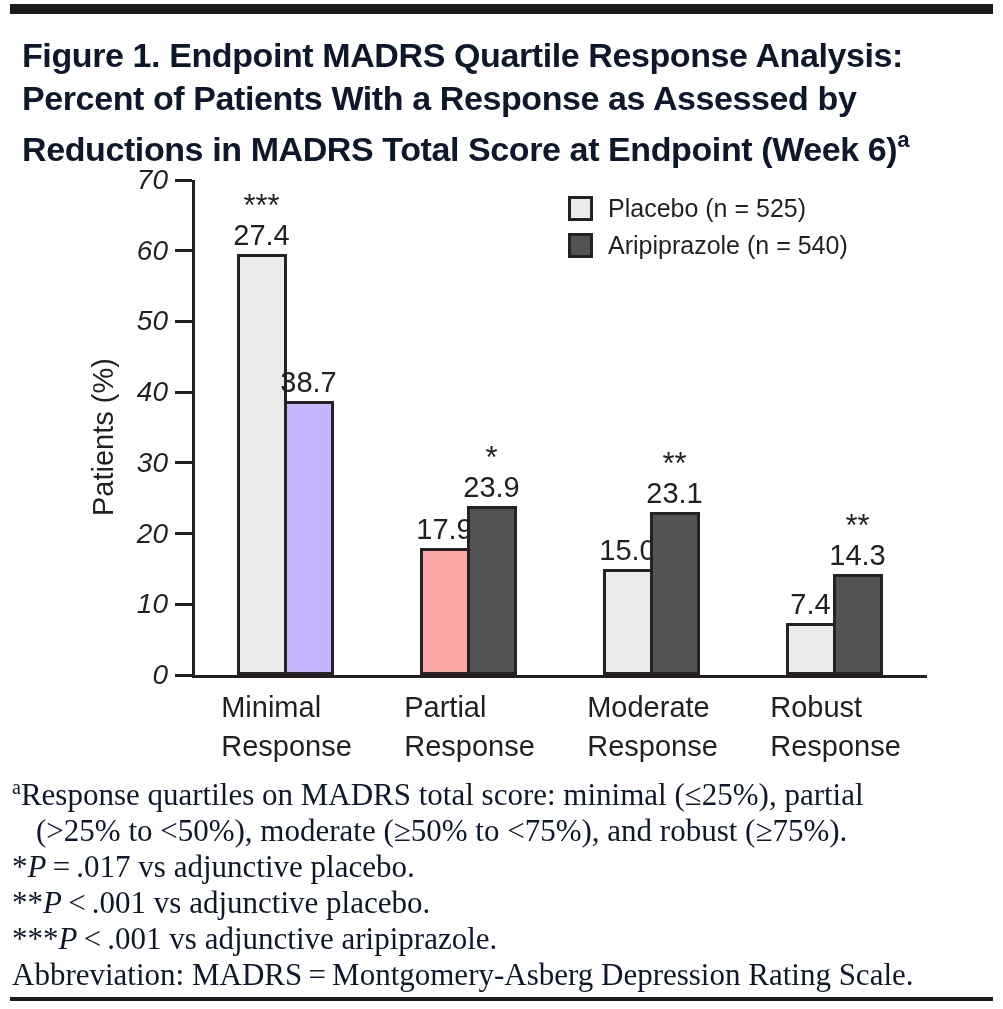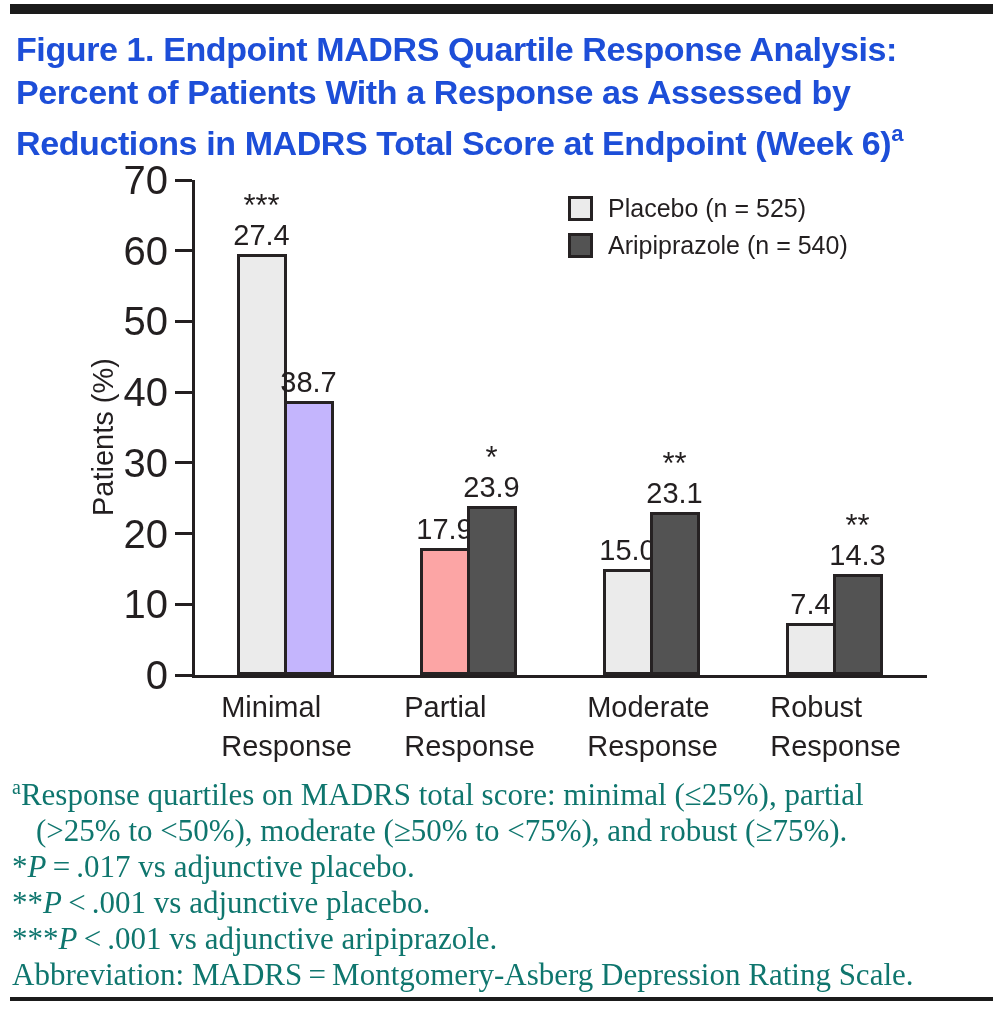--- a/index.html
+++ b/index.html
@@ -12,24 +12,24 @@
     color: #231f20;
     overflow: hidden;
   }
   .rule { position: absolute; left: 10px; right: 10px; background: #1b1b1b; }
   .rule-top { top: 4px; height: 10px; }
   .rule-bottom { top: 997px; height: 4px; }
 
   .title {
     position: absolute;
     left: 12px; top: 24px; width: 975px;
-    margin: 4px;
+    margin: 10px;
     font-size: 34px; font-weight: bold;
     line-height: 43px; letter-spacing: -0.4px;
-    color: #1d4ed8;
+    color: #0f172a;
   }
   .title-line { display: block; }
   .title-sup { font-size: 22px; position: relative; top: -2px; }
 
   .ylabel {
     position: absolute; left: 103px; top: 437px;
     transform: translate(-50%,-50%) rotate(-90deg);
     font-size: 29px; white-space: nowrap;
   }
 
@@ -43,21 +43,21 @@
   }
   .tick-mark {
     position: absolute;
     left: -20px; width: 17px; height: 3px;
     background: #231f20;
   }
   .tick-label {
     position: absolute;
     right: calc(100% + 27px);
     transform: translateY(50%);
-    font-size: 40px; line-height: 30px;
+    font-size: 28px; line-height: 30px; font-style: italic;
   }
   .groups {
     position: absolute; left: 0; right: 0; top: 0; bottom: 0;
     display: flex; justify-content: space-around; align-items: flex-end;
   }
   .group {
     position: relative;
     display: flex; align-items: flex-end;
     height: 100%; width: 100px; flex: 0 0 auto;
   }
@@ -93,21 +93,21 @@
     box-sizing: content-box;
     border: 3px solid #262223;
   }
   .legend-label { font-size: 25px; line-height: 25px; white-space: nowrap; }
 
   .footnotes {
     position: absolute;
     left: 12px; top: 777px; right: 10px;
     font-family: "Liberation Serif", serif;
     font-size: 31px; line-height: 36px;
-    color: #0f766e;
+    color: #0f172a;
   }
   .fn { white-space: nowrap; }
   .fn-indent { padding-left: 24px; }
   .fn-sup { font-size: 20px; vertical-align: super; line-height: 0; }
   .fn-var { font-style: italic; }
 </style>
 </head>
 <body>
 
 <div class="page">

